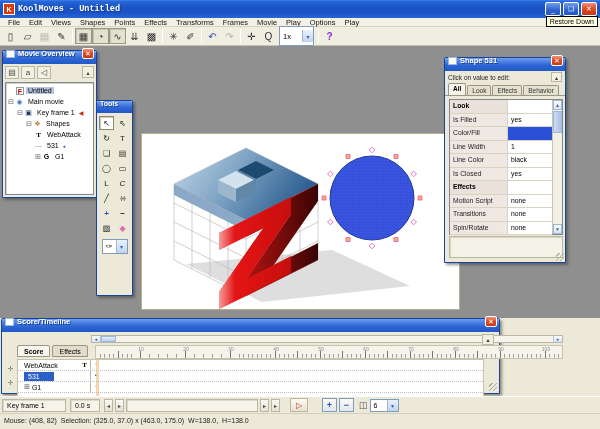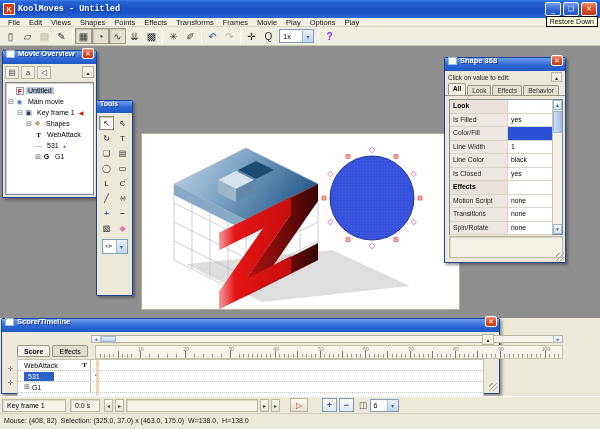--- a/index.html
+++ b/index.html
@@ -25,21 +25,21 @@
   .menubar-row { height:9px; }
   .menu-item { font-size:7.5px; padding:0 4px; color:#111; }
 
   .toolbar { position:absolute; left:0; top:27px; width:600px; height:19px; background:#f0eee0;
     border-bottom:1px solid #c6c3ae; display:flex; align-items:center; padding-left:2px; z-index:39; }
   .tbtn { width:17px; height:16px; display:flex; align-items:center; justify-content:center;
     font-size:10px; color:#333; border:1px solid transparent; }
   .tbtn.pressed { border:1px solid #9a9784; background:#e3e1d0; box-shadow:inset 1px 1px 1px #c8c5b2; }
   .tbtn.disabled { color:#b4b1a0; }
   .tsep { width:1px; height:14px; background:#c2bfab; border-right:1px solid #fff; margin:0 2px; }
-  .zoom-dd { display:flex; align-items:center; border:1px solid #7f9db9; background:#fff; height:14px; margin:12px 2px;justify-content:space-between; }
+  .zoom-dd { display:flex; align-items:center; border:1px solid #7f9db9; background:#fff; height:20px; margin:12px 2px;justify-content:space-between; }
   .zoom-dd .zval { width:22px; font-size:7.5px; padding-left:3px; }
   .dd-arrow { width:11px; height:12px; background:linear-gradient(180deg,#e9f1fb,#c0d4ee); border-left:1px solid #9db9d9;
     font-size:6px; color:#3a62a8; display:flex; align-items:center; justify-content:center; }
 
   
   .mdi { position:absolute; left:0; top:46px; width:600px; height:272px; background:#8f8f8f; z-index:1; }
   .canvas { position:absolute; left:141px; top:87px; width:319px; height:177px; background:#fff;
     border:1px solid #b5af8f; z-index:2; }
 
   
@@ -360,21 +360,21 @@
     </div>
     <div class="tool-dd">
       <span class="tglyph">✑</span>
       <span class="dd-arrow" style="height:13px;">▾</span>
     </div>
   </div>
 
   <div class="fwin" style="left:444px; top:11px; width:122px; height:206px;">
     <div class="ftitle">
       <span class="ficon"></span>
-      <span class="flabel">Shape 368</span>
+      <span class="flabel">Shape 531</span>
       <span class="fclose">✕</span>
     </div>
     <div class="hint-row">
       <span>Click on value to edit:</span>
       <span class="mo-pin" style="margin-left:auto;">▴</span>
     </div>
     <div class="tabs">
       <span class="tab active">All</span>
       <span class="tab">Look</span>
       <span class="tab">Effects</span>

